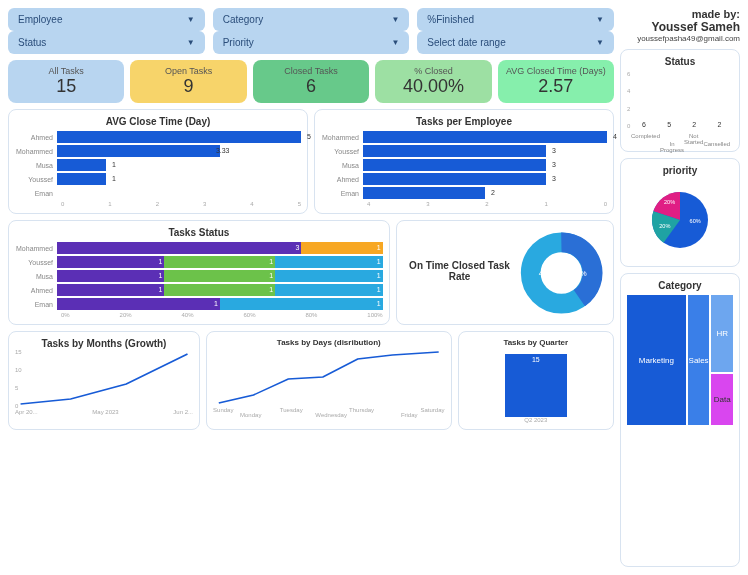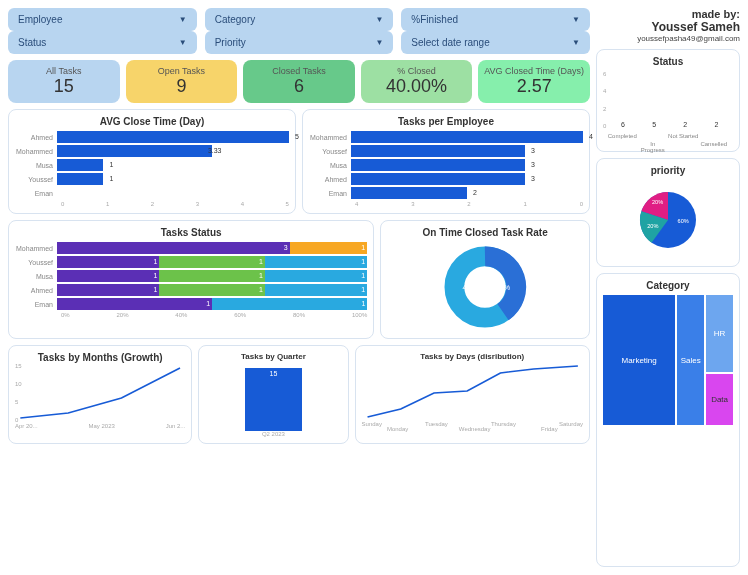--- a/index.html
+++ b/index.html
@@ -1,19 +1,19 @@
 <!DOCTYPE html>
 <html><head>
 <meta charset="utf-8">
 <style>
 * { margin: 0; padding: 0; box-sizing: border-box; font-family: -apple-system, BlinkMacSystemFont, "Segoe UI", sans-serif; }
 body { background: #fff; width: 748px; height: 575px; overflow: hidden; font-size: 9px; color: #333; }
 .container { display: flex; gap: 6px; padding: 8px; height: 100%; }
 .left { flex: 1; display: flex; flex-direction: column; gap: 6px; }
-.right { width: 144px; display: flex; flex-direction: column; gap: 6px; justify-content: space-between; }
+.right { width: 120px; display: flex; flex-direction: column; gap: 6px; justify-content: space-between; }
 
 .filters { display: flex; gap: 8px; align-items: flex-start; }
 .filter-col { display: flex; flex-direction: column; flex: 1; }
 .dropdown { background: #b8d5f0; border-radius: 6px; padding: 6px 10px; display: flex; justify-content: space-between; align-items: center; font-size: 10px; color: #2a4d7a; cursor: pointer; }
 .dropdown .chev { color: #2a4d7a; font-size: 8px; }
 .credits { text-align: right; font-size: 9px; }
 .credits .made { font-weight: bold; font-size: 11px; }
 .credits .name { font-weight: bold; font-size: 12px; }
 .credits .email { font-size: 8px; color: #444; }
 
@@ -295,21 +295,21 @@
           </div>
         <div class="axis" id="ts-axis">
             <span>0%</span>
             <span>20%</span>
             <span>40%</span>
             <span>60%</span>
             <span>80%</span>
             <span>100%</span>
           </div>
       </div>
-      <div class="card donut-wrap" style="flex:1;flex-direction:column">
+      <div class="card donut-wrap" style="flex:1;">
         <div class="card-title">On Time Closed Task Rate</div>
         <svg width="100" height="90" viewBox="0 0 100 100">
           <circle cx="50" cy="50" r="34" fill="none" stroke="#29a9e0" stroke-width="22"></circle>
           <path d="M50 16 A34 34 0 0 1 70 78" fill="none" stroke="#2a6fd6" stroke-width="22"></path>
           <text x="25" y="53" font-size="8" fill="#fff">40%</text>
           <text x="62" y="53" font-size="8" fill="#fff">60%</text>
         </svg>
       </div>
     </div>
 
@@ -326,48 +326,48 @@
               <span>5</span>
               <span>0</span>
           </div>
           <div style="display:flex;justify-content:space-between;font-size:6px;color:#aaa">
               <span>Apr 20...</span>
               <span>May 2023</span>
               <span>Jun 2...</span>
             </div>
         </div>
       </div>
-      <div class="card" style="flex:0.8">
-        <div style="font-size:8px;font-weight:bold;text-align:center">Tasks by Quarter</div>
-        <div class="q-chart">
-          <div class="q-bar" style="height:90%">
-              <span style="position:absolute;top:2px;left:0;right:0;text-align:center;color:#fff;font-size:7px">15</span>
-            </div>
-        </div>
-        <div style="text-align:center;font-size:6px;color:#aaa">Q2 2023</div>
-      </div>
       <div class="card" style="flex:1.3">
         <div style="font-size:8px;font-weight:bold;text-align:center">Tasks by Days (disribution)</div>
         <div class="line-area">
           <svg width="100%" height="60" viewBox="0 0 200 60" preserveAspectRatio="none">
             <polyline points="5,56 35,48 65,32 95,30 125,12 155,8 195,5" fill="none" stroke="#175bd6" stroke-width="1.5"></polyline>
           </svg>
           <div style="display:flex;justify-content:space-between;font-size:6px;color:#aaa">
               <span>Sunday</span>
               <span>Tuesday</span>
               <span>Thursday</span>
               <span>Saturday</span>
             </div>
           <div style="display:flex;justify-content:space-around;font-size:6px;color:#aaa;margin-top:-1px">
               <span>Monday</span>
               <span>Wednesday</span>
               <span>Friday</span>
             </div>
         </div>
       </div>
+      <div class="card" style="flex:0.8">
+        <div style="font-size:8px;font-weight:bold;text-align:center">Tasks by Quarter</div>
+        <div class="q-chart">
+          <div class="q-bar" style="height:90%">
+              <span style="position:absolute;top:2px;left:0;right:0;text-align:center;color:#fff;font-size:7px">15</span>
+            </div>
+        </div>
+        <div style="text-align:center;font-size:6px;color:#aaa">Q2 2023</div>
+      </div>
     </div>
   </div>
 
   <div class="right">
     <div class="credits">
       <div class="made">made by:</div>
       <div class="name">Youssef Sameh</div>
       <div class="email">youssefpasha49@gmail.com</div>
     </div>
 

